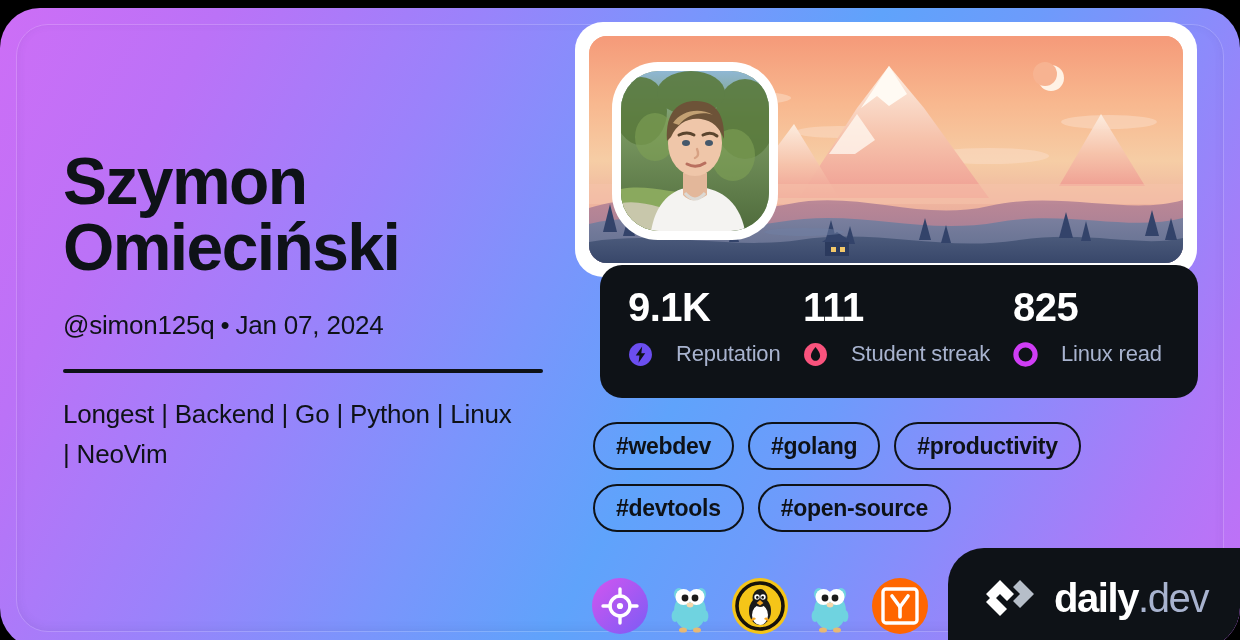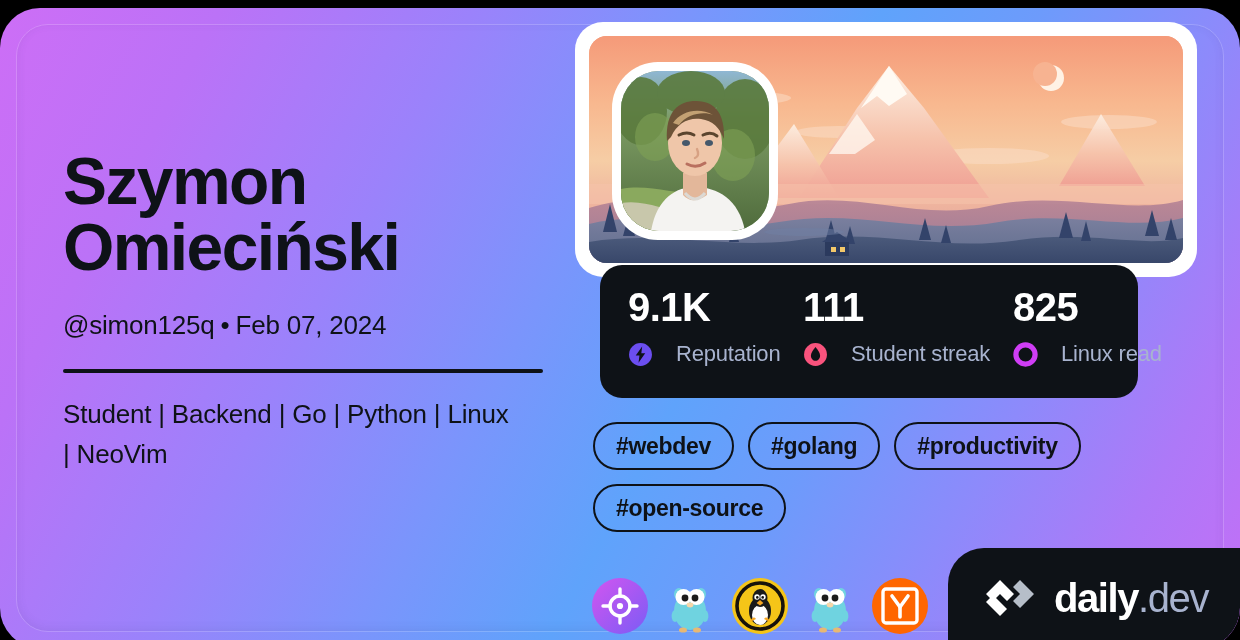--- a/index.html
+++ b/index.html
@@ -150,21 +150,21 @@
     position: relative;
     background: #7e9a6b;
   }
   .avatar-photo svg { position: absolute; inset: 0; width: 100%; height: 100%; }
 
   
   .stats {
     position: absolute;
     left: 25px;
     top: 243px;
-    width: 538px;
+    width: 598px;
     height: 133px;
     background: #0e1217;
     border-radius: 22px;
     padding: 22px 28px 0 28px;
     display: flex;
     z-index: 8;
   }
   .stat { flex: 0 0 auto; }
   .stat-1 { width: 175px; }
   .stat-2 { width: 210px; }
@@ -254,26 +254,26 @@
 </head>
 <body>
 
 <div class="card">
   <div class="inner-frame"></div>
 
   <div class="left">
     <div class="display-name">Szymon Omieciński</div>
 
     <div class="handle-row">
-      <span>@simon125q</span><span class="handle-sep">•</span><span>Feb 07, 2024</span>
+      <span>@simon125q</span><span class="handle-sep">•</span><span>Jan 07, 2024</span>
     </div>
 
     <div class="divider"></div>
 
-    <div class="bio">Student | Backend | Go | Python | Linux | NeoVim</div>
+    <div class="bio">Longest | Backend | Go | Python | Linux | NeoVim</div>
   </div>
 
   <div class="right">
 
     <div class="cover-wrap">
       <div class="cover">
         <svg viewBox="0 0 594 227" preserveAspectRatio="none">
           <defs>
             <linearGradient id="sky" x1="0" y1="0" x2="0" y2="1">
               <stop offset="0%" stop-color="#f59a79"></stop>
@@ -435,20 +435,21 @@
           </svg>
           <span>Linux read</span>
         </div>
       </div>
     </div>
 
     <div class="tags">
       <div class="tag">#webdev</div>
       <div class="tag">#golang</div>
       <div class="tag">#productivity</div>
+      <div class="tag">#devtools</div>
       <div class="tag">#open-source</div>
     </div>
 
     <div class="badges">
       <div class="badge">
         <svg viewBox="0 0 56 56">
           <defs>
             <linearGradient id="tg" x1="0" y1="0" x2="1" y2="1">
               <stop offset="0%" stop-color="#d255f0"></stop>
               <stop offset="100%" stop-color="#7b5cf5"></stop>

